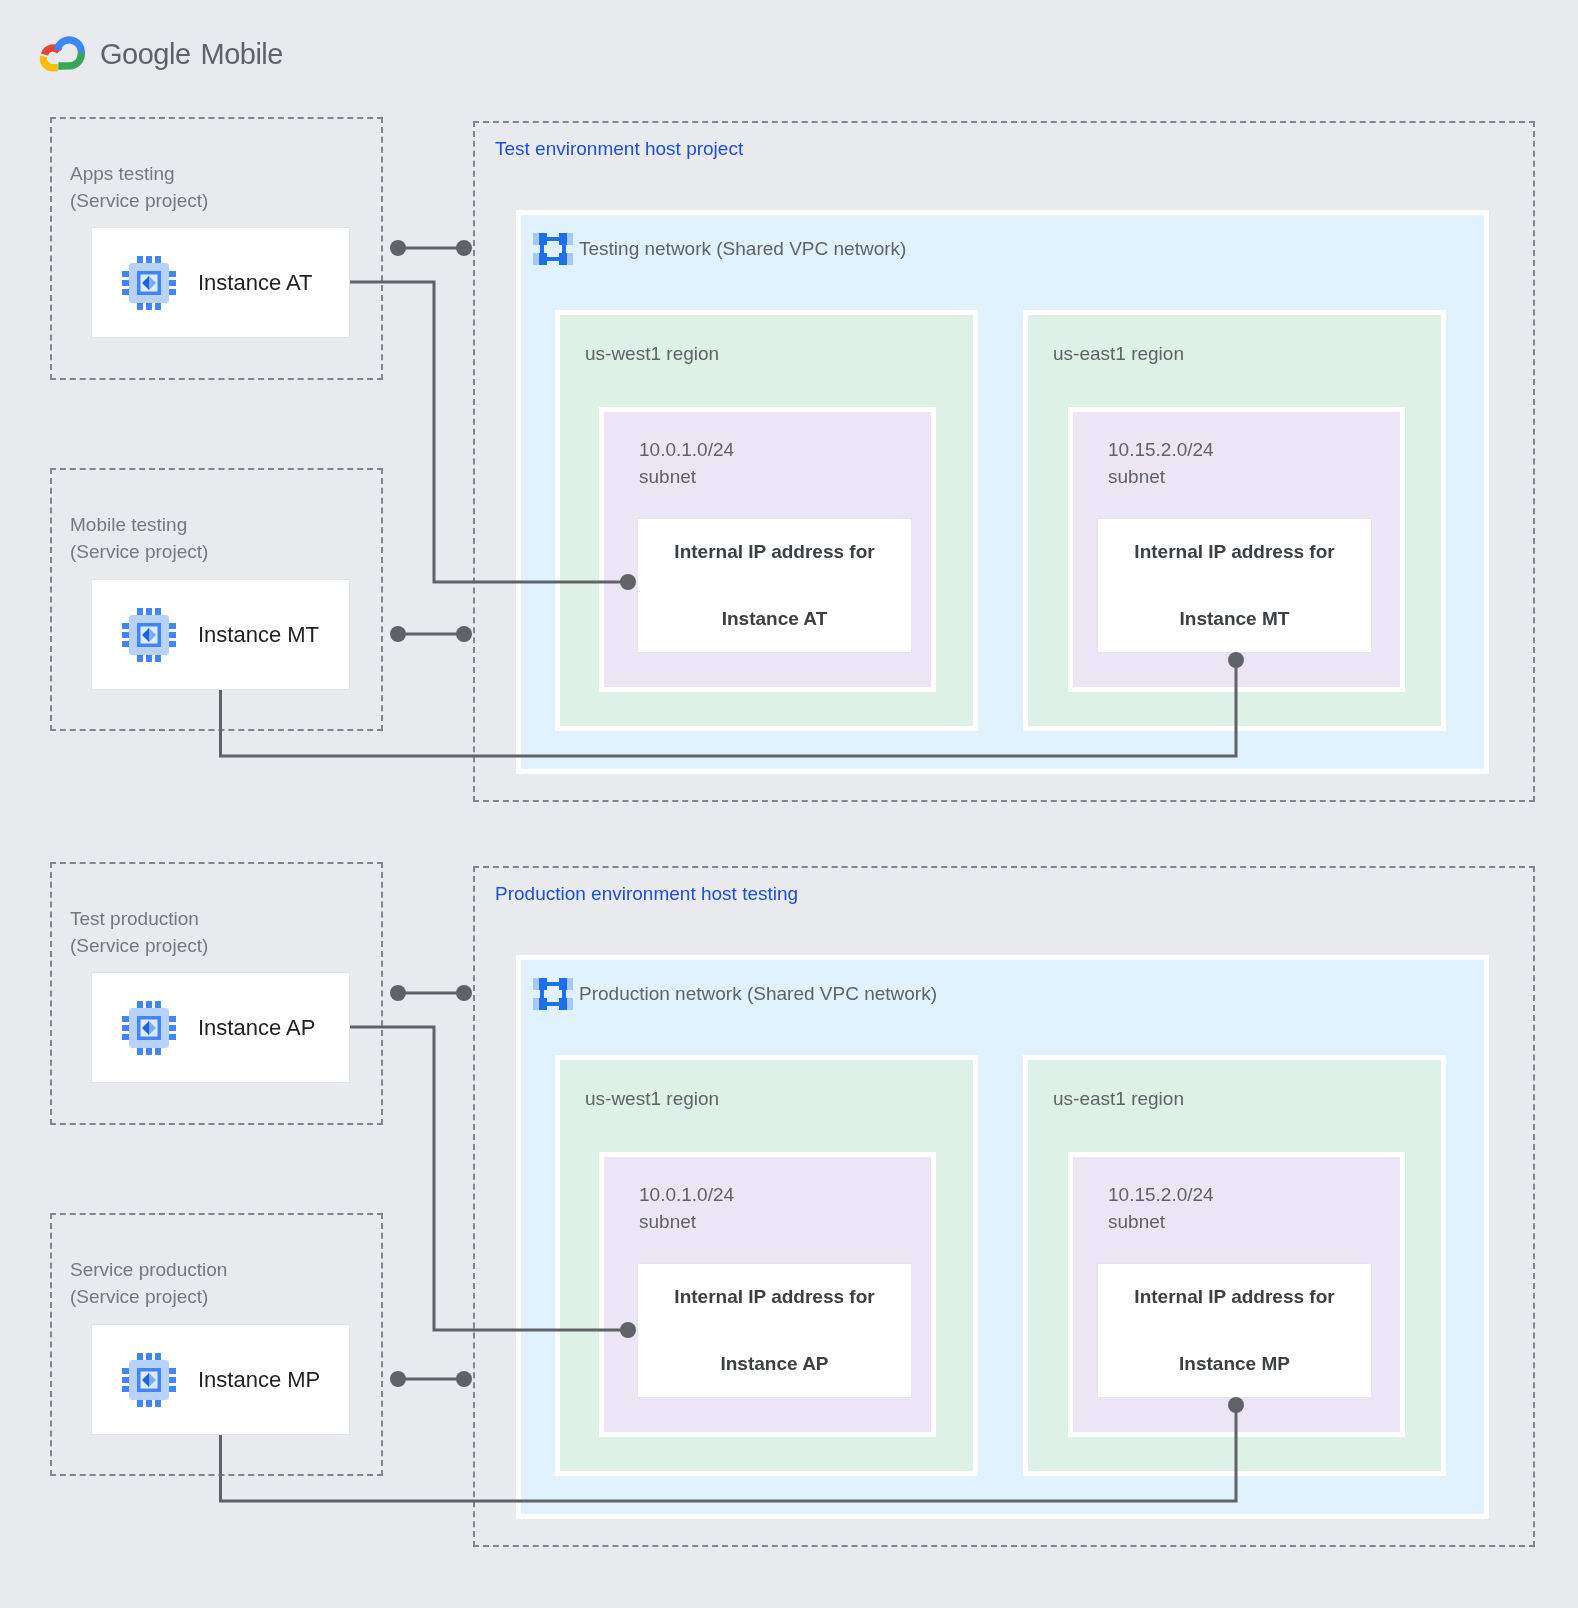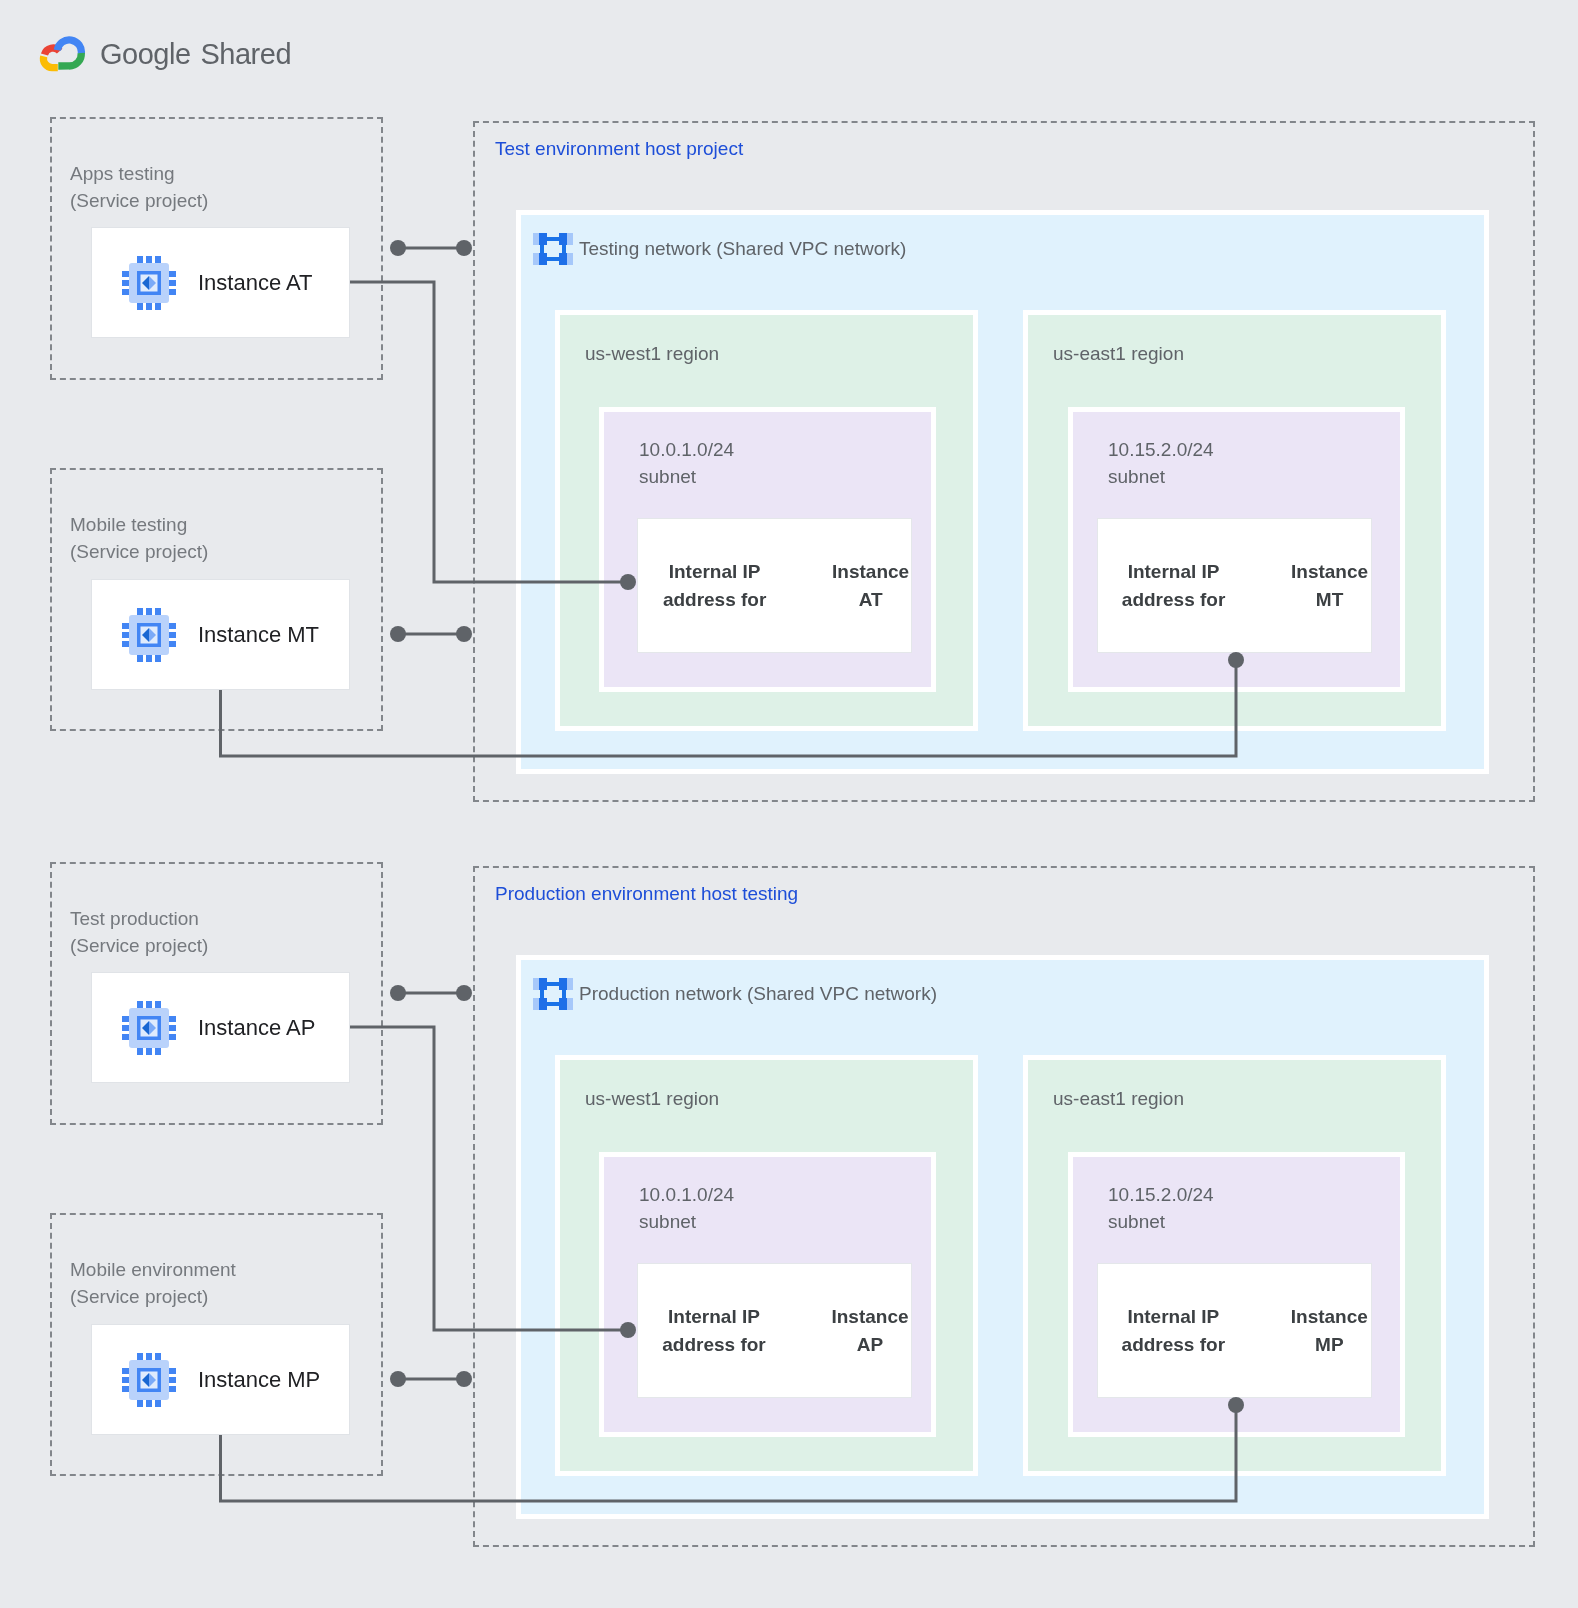--- a/index.html
+++ b/index.html
@@ -21,40 +21,40 @@
   .ilabel{font-size:22px;color:#202124;}
   
   .network{position:absolute;background:#E0F2FD;border:5px solid #FFFFFF;box-sizing:border-box;}
   .nethead{display:flex;align-items:center;gap:6px;padding:15px 0 0 12px;}
   .netlabel{font-size:19px;color:#5F6368;}
   .region{position:absolute;background:#DEF1E7;border:5px solid #FFFFFF;box-sizing:border-box;padding:28px 0 0 25px;}
   .rlabel{font-size:19px;color:#5F6368;}
   .subnet{position:absolute;background:#EBE5F6;border:5px solid #FFFFFF;box-sizing:border-box;padding:24px 0 0 25px;}
   .snlabel{font-size:19px;line-height:27px;color:#5F6368;margin-left:10px;}
   .ipbox{position:absolute;background:#FFFFFF;border:1px solid #E4E7EA;box-sizing:border-box;
-         display:flex;flex-direction:row;align-items:center;justify-content:center;
+         display:flex;flex-direction:column;align-items:center;justify-content:center;
          font-size:19px;line-height:28px;font-weight:bold;color:#3C4043;text-align:center;gap:39px;}
   #connectors{position:absolute;left:0;top:0;pointer-events:none;}
 </style>
 </head>
 <body>
 
 <div id="canvas">
 
   <div id="logo">
     <svg width="50" height="36" viewBox="0 0 48 34">
       <g fill="none" stroke-width="7">
         <path d="M 6.2,17.5 A 8.5,8.5 0 0 1 20.8,14.2" stroke="#EA4335"></path>
         <path d="M 19,30 H 13.5 A 8.5,8.5 0 0 1 5.5,19.3" stroke="#FBBC04"></path>
         <path d="M 18.5,13.2 A 11.5,11.5 0 0 1 41.5,17" stroke="#4285F4"></path>
         <path d="M 41.5,16 A 11.5,11.5 0 0 1 30,28.5 H 19.5" stroke="#34A853"></path>
       </g>
     </svg>
     <span class="brand">Google</span>
-    <span class="product">Shared</span>
+    <span class="product">Mobile</span>
   </div>
 
   <div class="host" style="left:473px;top:121px;width:1062px;height:681px;"></div>
   <div class="hlabel" style="left:495px;top:138px;">Test environment host project</div>
 
   <div class="network" style="left:516px;top:210px;width:973px;height:564px;">
     <div class="nethead">
       <svg width="40" height="38" viewBox="0 0 40 38">
         <g stroke="#1A73E8" stroke-width="4">
           <line x1="14" y1="9" x2="26" y2="9"></line>
@@ -235,21 +235,21 @@
       <rect x="15" y="15" width="24" height="24" fill="#4285F4"></rect>
       <rect x="18.5" y="18.5" width="17" height="17" fill="#DFEBFD"></rect>
       <polygon points="27,20 34,27 27,34" fill="#7BAAF7"></polygon>
       <polygon points="27,20 20,27 27,34" fill="#1967D2"></polygon>
     </svg>
     <span class="ilabel">Instance AP</span>
   </div>
 
   <div class="sp" style="left:50px;top:1213px;width:333px;height:263px;"></div>
   <div class="splabel" style="left:70px;top:1234px;">
-    <div>Mobile environment</div>
+    <div>Service production</div>
     <div>(Service project)</div>
   </div>
   <div class="card" style="left:91px;top:1324px;width:259px;height:111px;">
     <svg width="54" height="54" viewBox="0 0 54 54">
       <g fill="#4285F4">
         <rect x="15" y="0" width="6" height="8"></rect>
           <rect x="24" y="0" width="6" height="8"></rect>
           <rect x="33" y="0" width="6" height="8"></rect>
         <rect x="15" y="46" width="6" height="8"></rect>
           <rect x="24" y="46" width="6" height="8"></rect>

